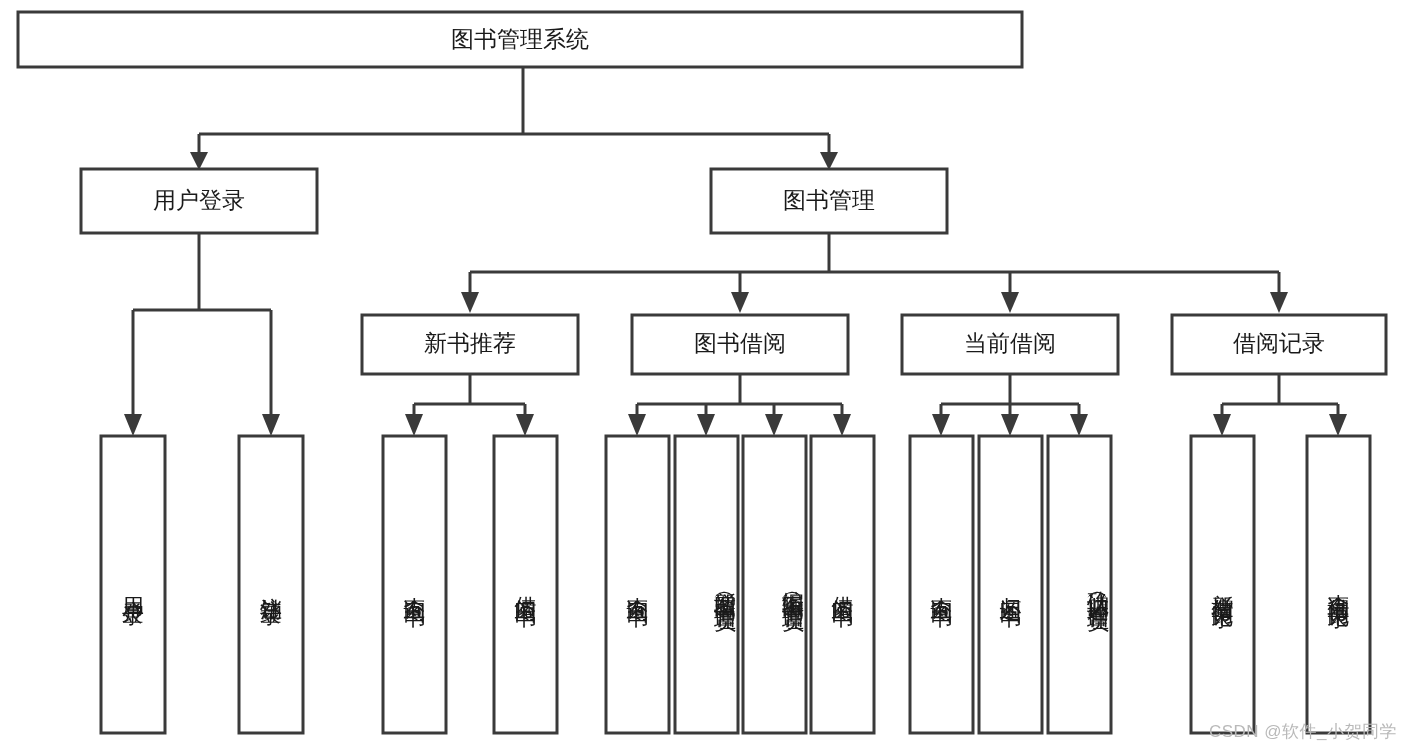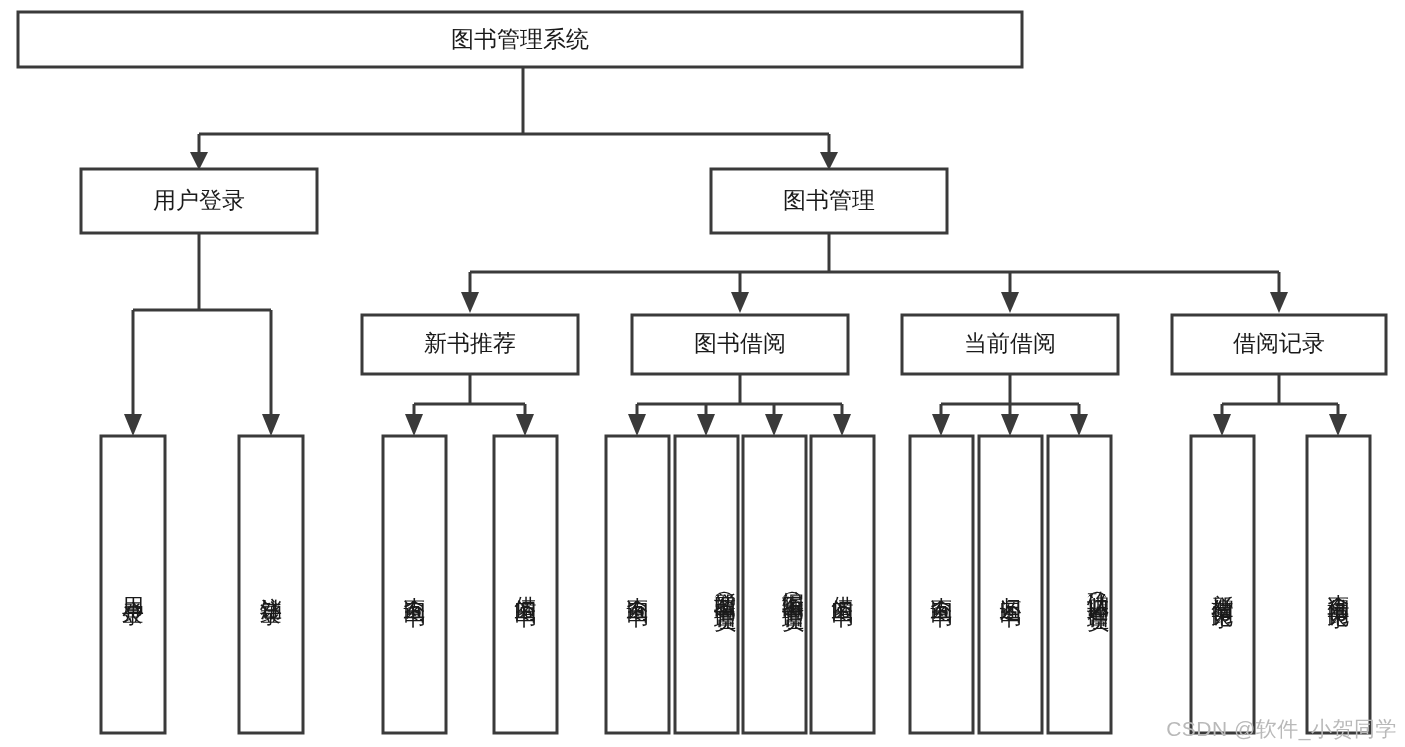--- a/index.html
+++ b/index.html
@@ -66,21 +66,21 @@
   .leaf-label-wrap.top-align {
     align-items: flex-start;
     padding-top: 4px;
     box-sizing: border-box;
   }
   #watermark {
     position: absolute;
     right: 8px;
     bottom: 4px;
     font-family: "Liberation Sans", "DejaVu Sans", sans-serif;
-    font-size: 21px;
+    font-size: 17px;
     color: #b9b9b9;
     letter-spacing: 0.5px;
     user-select: none;
   }
 </style>
 </head>
 <body>
 
 <div id="diagram-root">
 

